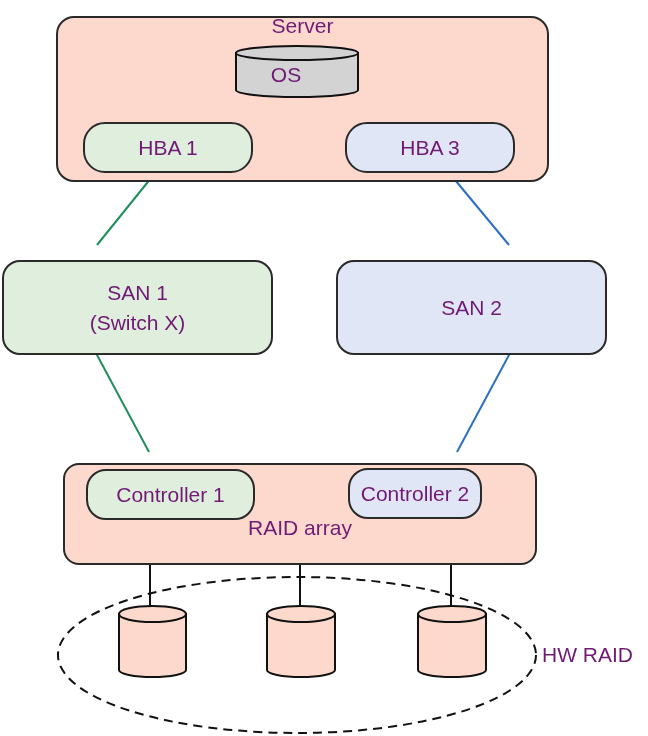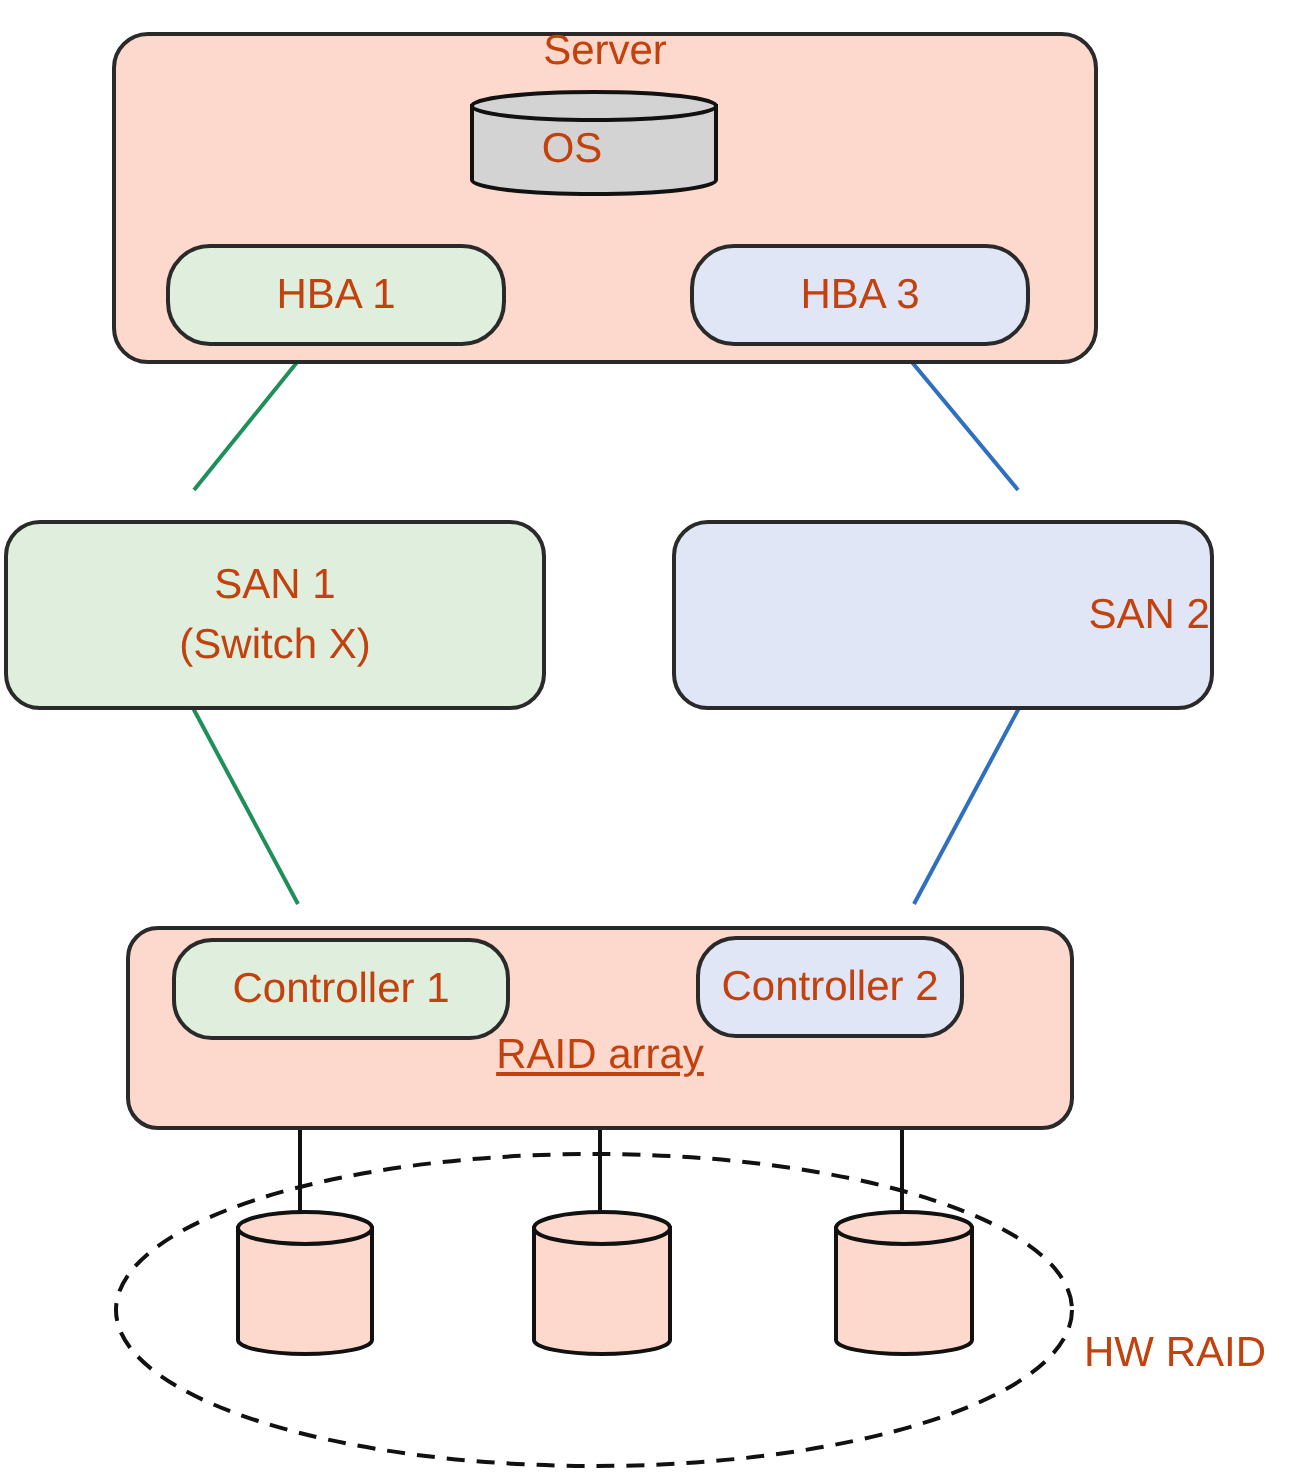--- a/index.html
+++ b/index.html
@@ -3,21 +3,21 @@
 <meta charset="utf-8">
 <style>
   html, body { margin: 0; padding: 0; background: #ffffff; }
   body { width: 648px; height: 736px; position: relative; overflow: hidden;
          font-family: "Liberation Sans", sans-serif; color: #111; }
   svg { position: absolute; left: 0; top: 0; }
   .box { position: absolute; box-sizing: border-box; border: 2px solid #2a2a2a; margin-top: 15px; }
   .peach { background: #fcd9cc; }
   .green { background: #dfeedd; }
   .blue  { background: #e0e6f5; }
-  .label { position: absolute; text-align: center; font-size: 21px; line-height: 24px; color: #c2410c; }
+  .label { position: absolute; text-align: center; font-size: 21px; line-height: 24px; color: #701a75; }
   .center { display: flex; align-items: center; justify-content: center; text-align: center; }
 </style>
 </head>
 <body>
 
 <svg width="648" height="736">
 
   <line x1="168" y1="157" x2="97" y2="245" stroke="#1f8f5a" stroke-width="2"></line>
   <line x1="89" y1="340" x2="149" y2="452" stroke="#1f8f5a" stroke-width="2"></line>
 
@@ -60,27 +60,27 @@
   <span>HBA 1</span>
 </div>
 <div class="box blue center label" style="left:345px; top:107px; width:170px; height:51px; border-radius:22px;">
   <span>HBA 3</span>
 </div>
 
 <div class="box green center label" style="left:2px; top:245px; width:271px; height:95px; border-radius:18px; flex-direction:column; line-height:30px;">
   <span>SAN 1</span>
   <span>(Switch X)</span>
 </div>
-<div class="box blue center label" style="left:336px; top:245px; width:271px; height:95px; border-radius:18px; flex-direction:column; line-height:30px;align-items:flex-end;">
+<div class="box blue center label" style="left:336px; top:245px; width:271px; height:95px; border-radius:18px; flex-direction:column; line-height:30px;">
   <span>SAN 2</span>
 </div>
 
 <div class="box peach" style="left:63px; top:448px; width:474px; height:102px; border-radius:16px;">
 </div>
 <div class="box green center label" style="left:86px; top:454px; width:169px; height:51px; border-radius:20px;">
   <span>Controller 1</span>
 </div>
 <div class="box blue center label" style="left:348px; top:453px; width:134px; height:51px; border-radius:20px;">
   <span>Controller 2</span>
 </div>
-<div class="label" style="left:63px; top:516px; width:474px;text-decoration:underline;">RAID array</div>
+<div class="label" style="left:63px; top:516px; width:474px;">RAID array</div>
 
-<div class="label" style="left:542px; top:643px; text-align:left;margin-top:22px;">HW RAID</div>
+<div class="label" style="left:542px; top:643px; text-align:left;">HW RAID</div>
 
 </body></html>

